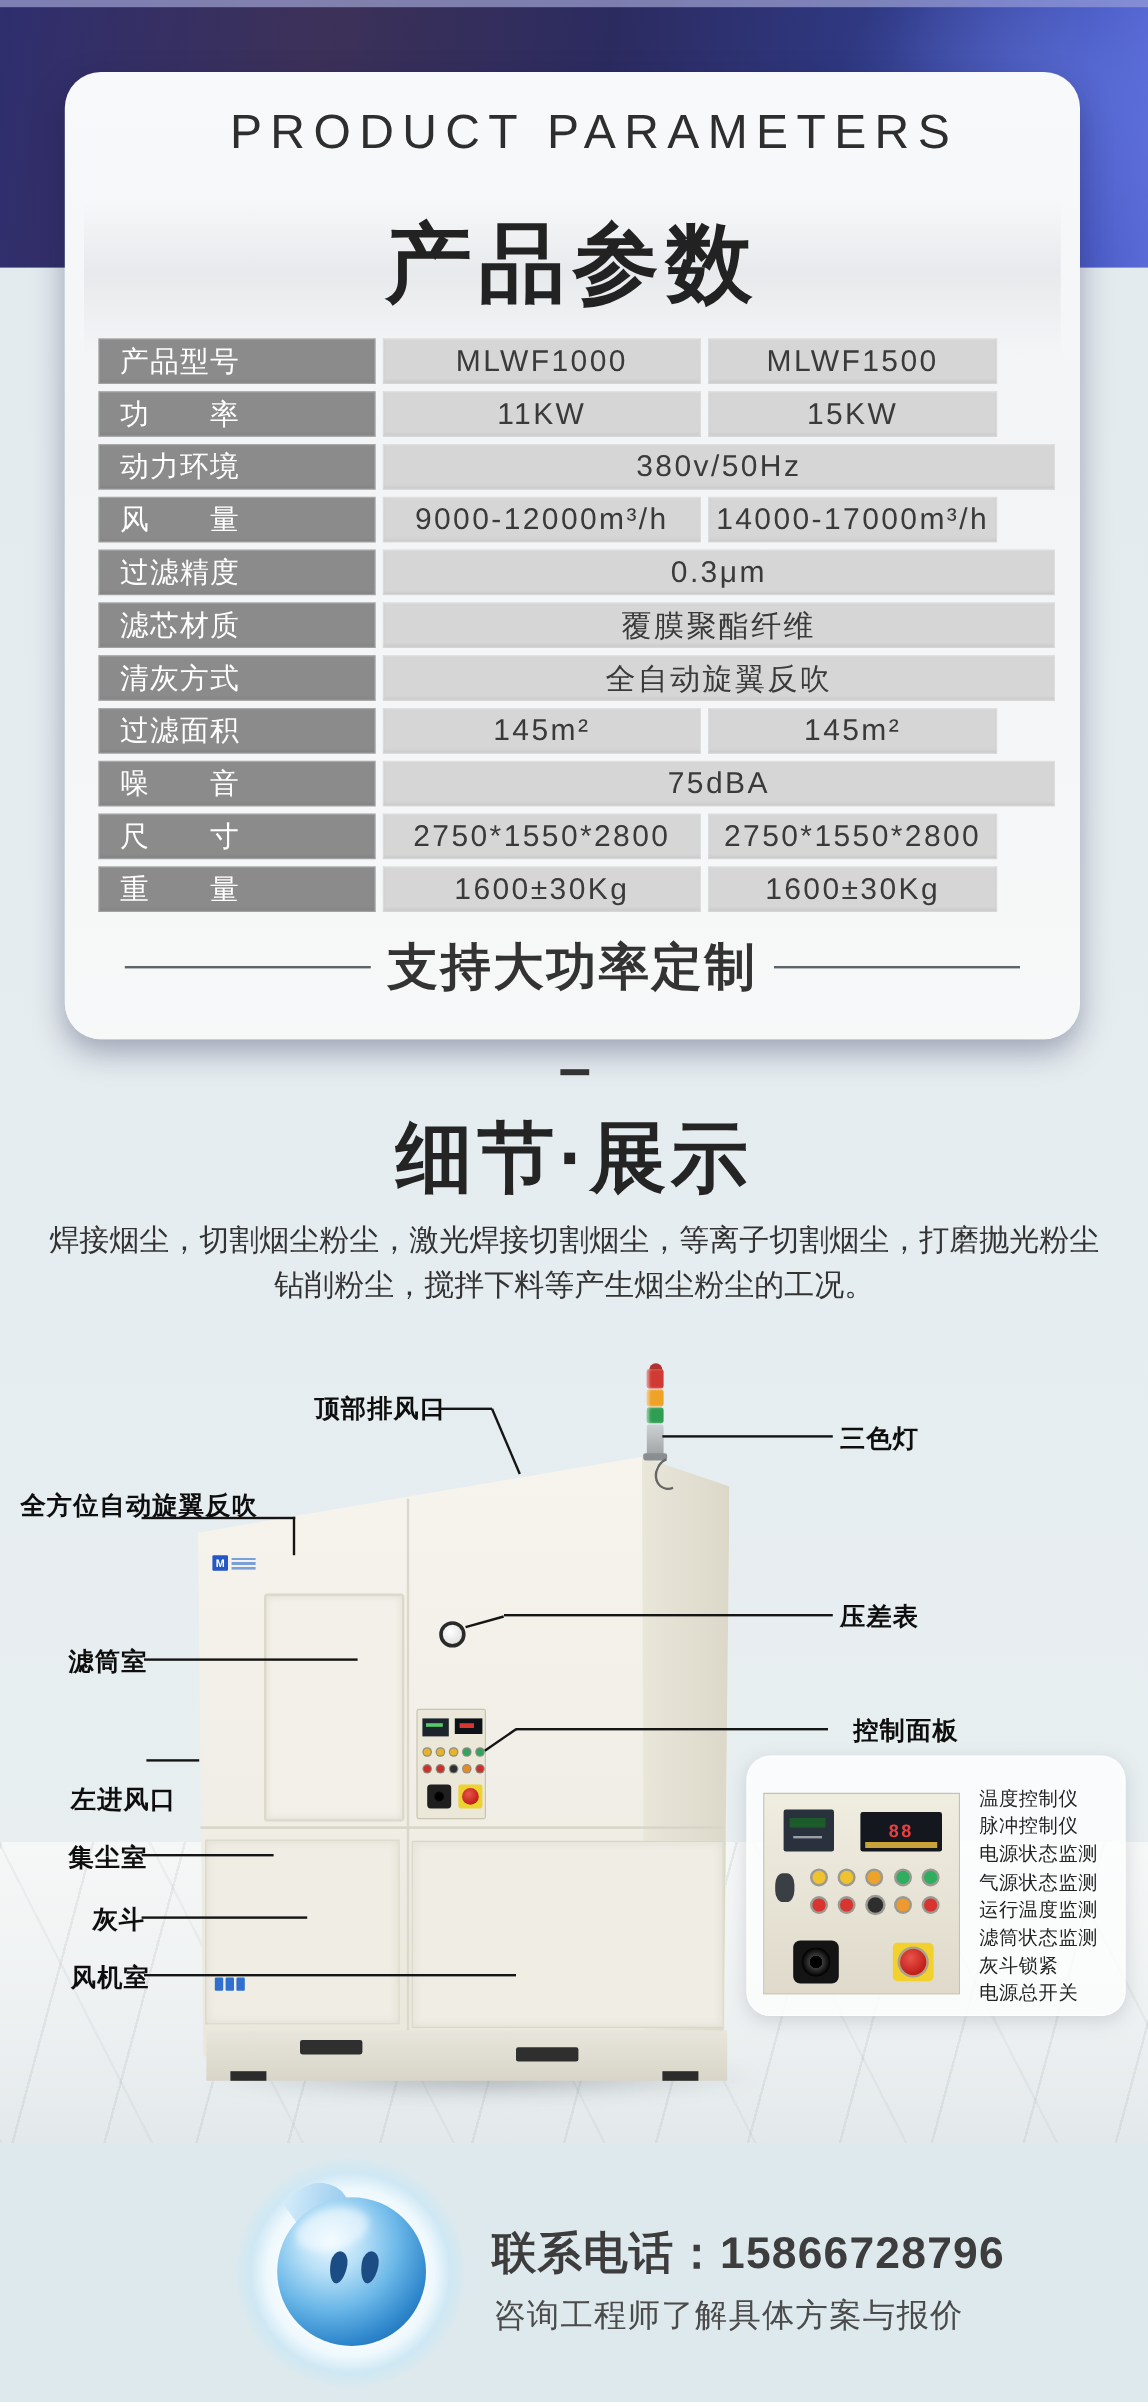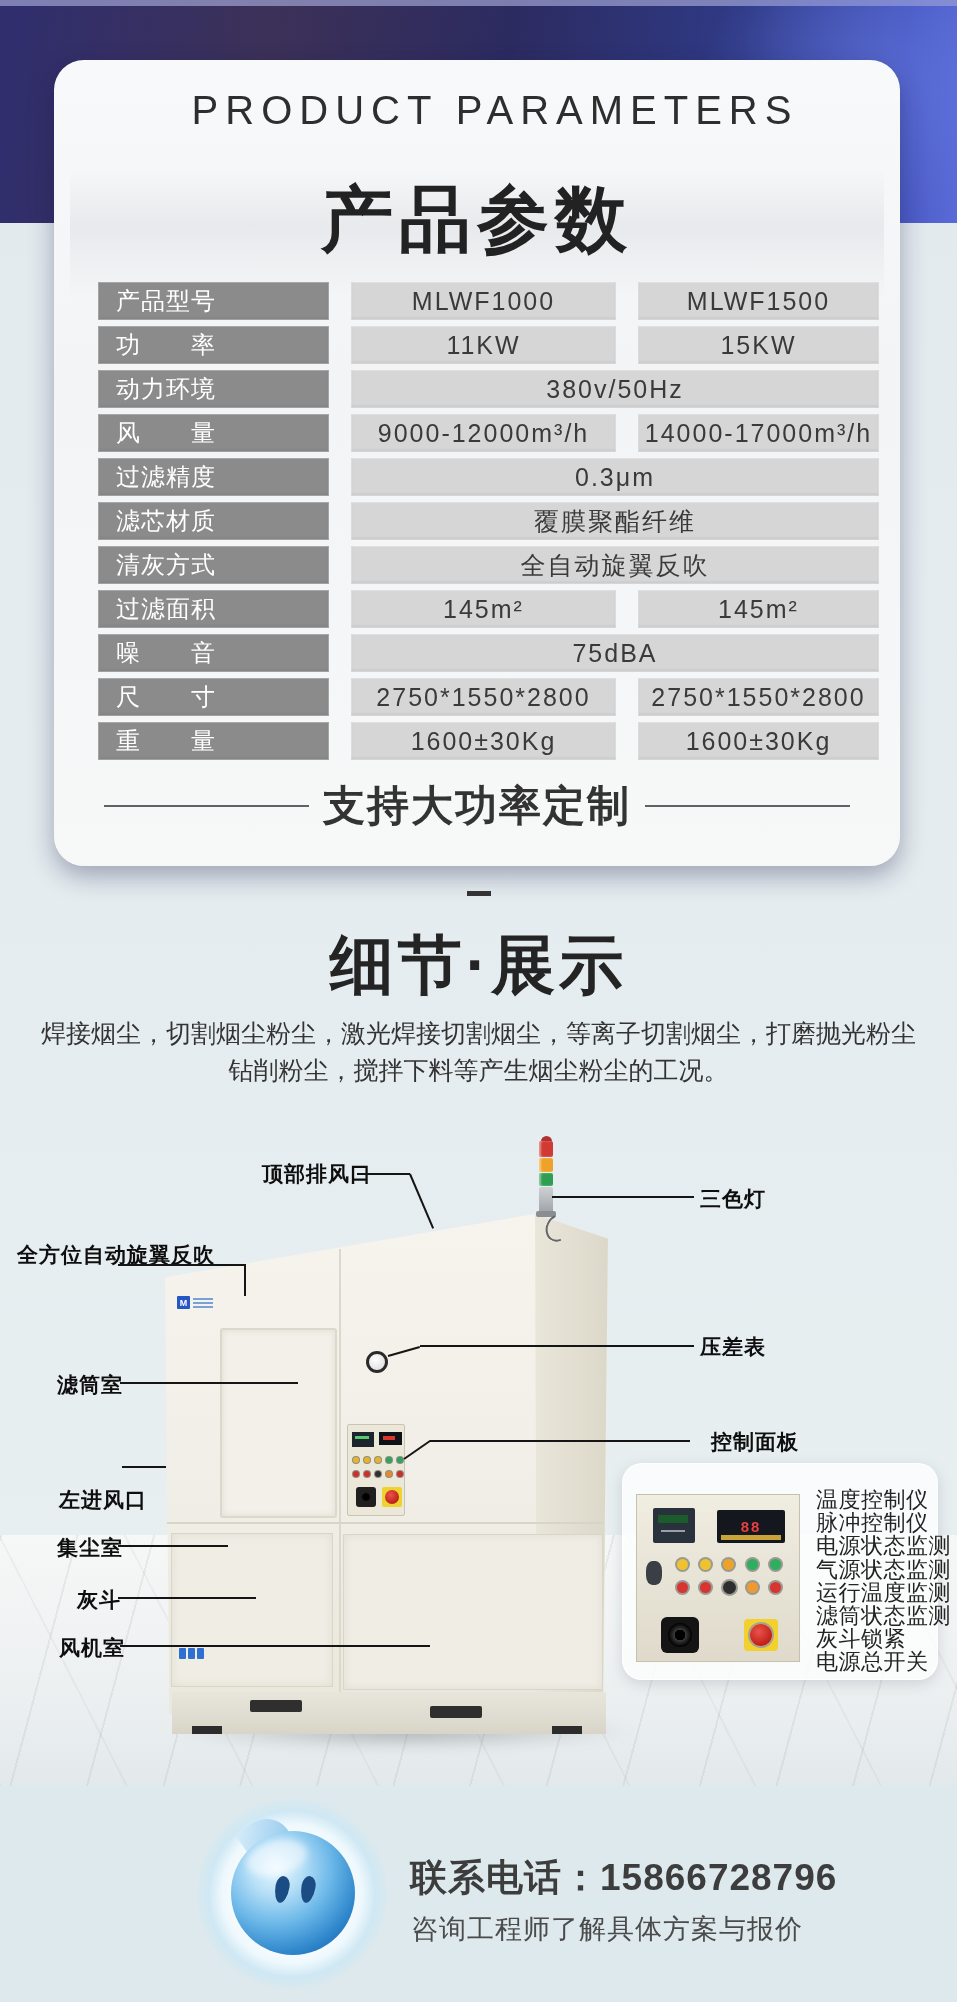--- a/index.html
+++ b/index.html
@@ -21,21 +21,21 @@
     box-shadow:0 10px 26px rgba(25,25,70,.35);z-index:2;}
   .card-title-en{position:absolute;left:0;top:28px;width:100%;text-align:center;
     font-size:40px;font-weight:500;letter-spacing:7px;color:#2e2e2e;padding-left:36px;}
   .title-band{position:absolute;left:16px;top:108px;width:814px;height:130px;
     background:linear-gradient(180deg,rgba(205,210,214,.0),rgba(205,210,214,.35) 45%,rgba(205,210,214,.0));}
   .card-title-cn{position:absolute;left:0;top:112px;width:100%;text-align:center;
     font-size:72px;font-weight:700;letter-spacing:6px;color:#222;}
   
   .spec-table{position:absolute;left:28px;top:222px;width:797px;}
   .srow{display:flex;gap:6px;margin-bottom:6px;height:38px;}
-  .scell{box-shadow:inset 0 0 0 1px rgba(255,255,255,.25), inset 0 -2px 3px rgba(0,0,0,.07);margin-left:16px;}
+  .scell{box-shadow:inset 0 0 0 1px rgba(255,255,255,.25), inset 0 -2px 3px rgba(0,0,0,.07);}
   .lbl{width:231px;background:#8b8b8b;color:#ffffff;font-size:24px;display:flex;align-items:center;
     padding-left:18px;letter-spacing:1px;}
   .val{background:#d6d6d6;color:#3a3a3a;font-size:25px;letter-spacing:2px;
     display:flex;align-items:center;justify-content:center;}
   .c1{width:265px}.c2{width:241px}.sp{flex:1}
   
   .banner{position:absolute;left:0;top:718px;width:100%;display:flex;align-items:center;padding:0 50px;}
   .banner-line{flex:1;height:2px;background:#5d6367;}
   .banner-text{font-size:42px;font-weight:600;color:#333;letter-spacing:2px;padding:0 14px;white-space:nowrap;}
   
@@ -118,21 +118,21 @@
   .pdispR::after{content:"";position:absolute;left:4px;bottom:3px;width:60px;height:5px;background:#caa23a;}
   .keysw{position:absolute;left:9px;top:66px;width:16px;height:24px;background:#3a3f45;border-radius:40%;}
   .ib{position:absolute;width:11px;height:11px;border-radius:50%;box-shadow:0 0 0 2px #9a9a92;}
   .ifan{position:absolute;left:24px;top:122px;width:38px;height:36px;background:#141414;border-radius:6px;}
   .ifan::after{content:"";position:absolute;left:7px;top:6px;width:24px;height:24px;border-radius:50%;
     background:radial-gradient(circle,#000 30%,#3a3a3a 32%,#000 70%);}
   .iestop{position:absolute;left:107px;top:124px;width:34px;height:32px;background:#f2d02e;border-radius:4px;}
   .iestop::after{content:"";position:absolute;left:6px;top:5px;width:22px;height:22px;border-radius:50%;
     background:radial-gradient(circle at 40% 35%,#e9534a,#c01f1a 70%);box-shadow:0 0 0 2px #a8a294;}
   .feat-list{position:absolute;left:193px;top:24px;width:118px;}
-  .feat{font-size:22px;line-height:23.2px;color:#242424;letter-spacing:.5px;white-space:nowrap;}
+  .feat{font-size:16px;line-height:23.2px;color:#242424;letter-spacing:.5px;white-space:nowrap;}
   
   .orb-glow{position:absolute;left:197px;top:1799px;width:190px;height:190px;border-radius:50%;z-index:2;
     background:radial-gradient(circle,#ffffff 35%,#eef8fd 52%,#cfe8f4 62%,rgba(222,233,236,0) 73%);}
   .orb-swirl{position:absolute;left:243px;top:1818px;width:46px;height:42px;z-index:3;
     background:linear-gradient(135deg,#d6edfa,#8fc6ec);border-radius:10% 90% 60% 60%;transform:rotate(-35deg);}
   .orb{position:absolute;left:231px;top:1831px;width:124px;height:124px;border-radius:50%;z-index:3;
     background:radial-gradient(circle at 36% 30%,#e8f7ff 0%,#b8e0f7 22%,#6ab7e8 48%,#2f87cc 72%,#1a62a8 92%);}
   .orb-gloss{position:absolute;left:246px;top:1841px;width:62px;height:34px;border-radius:50%;z-index:4;
     background:rgba(255,255,255,.5);filter:blur(3px);transform:rotate(-14deg);}
   .quote{position:absolute;width:14px;height:27px;z-index:5;background:#1b4d84;

